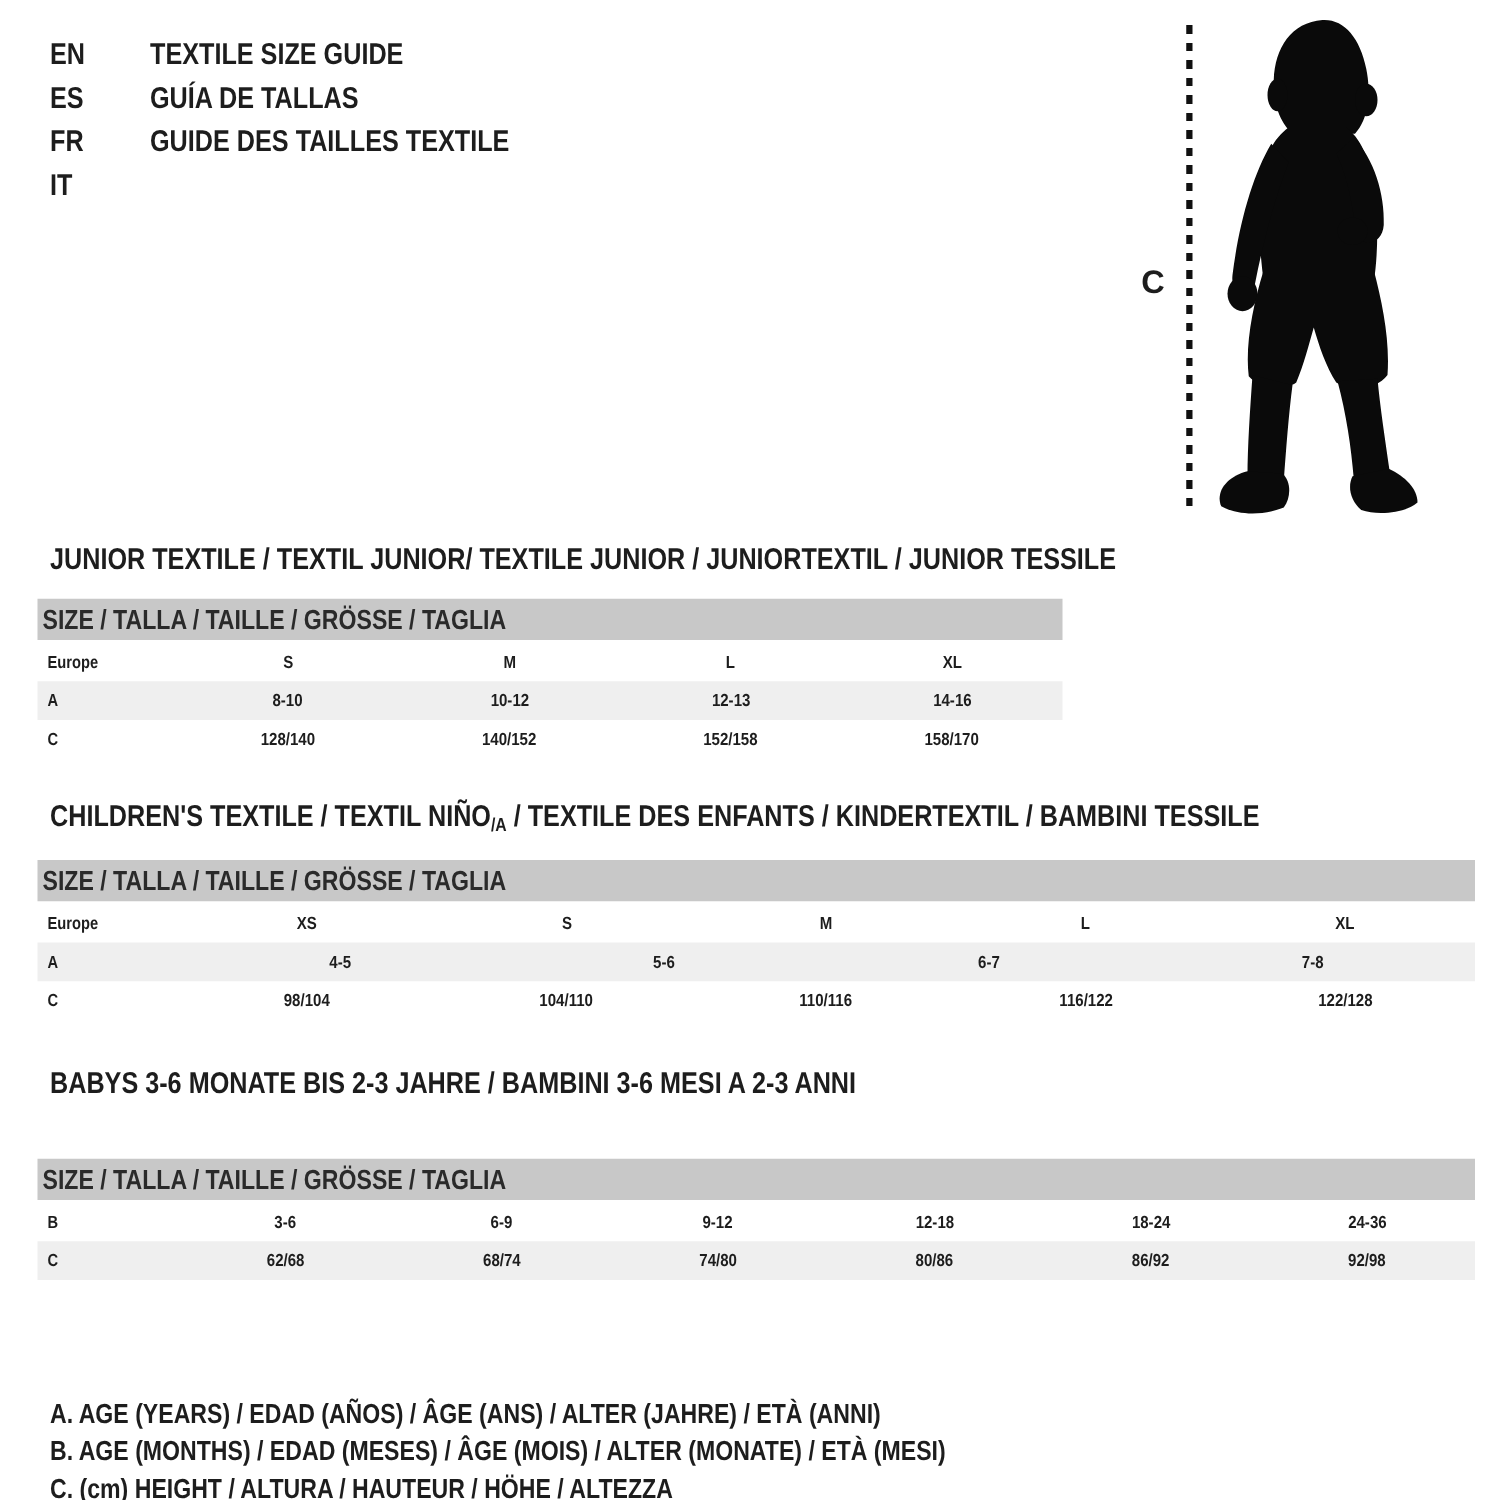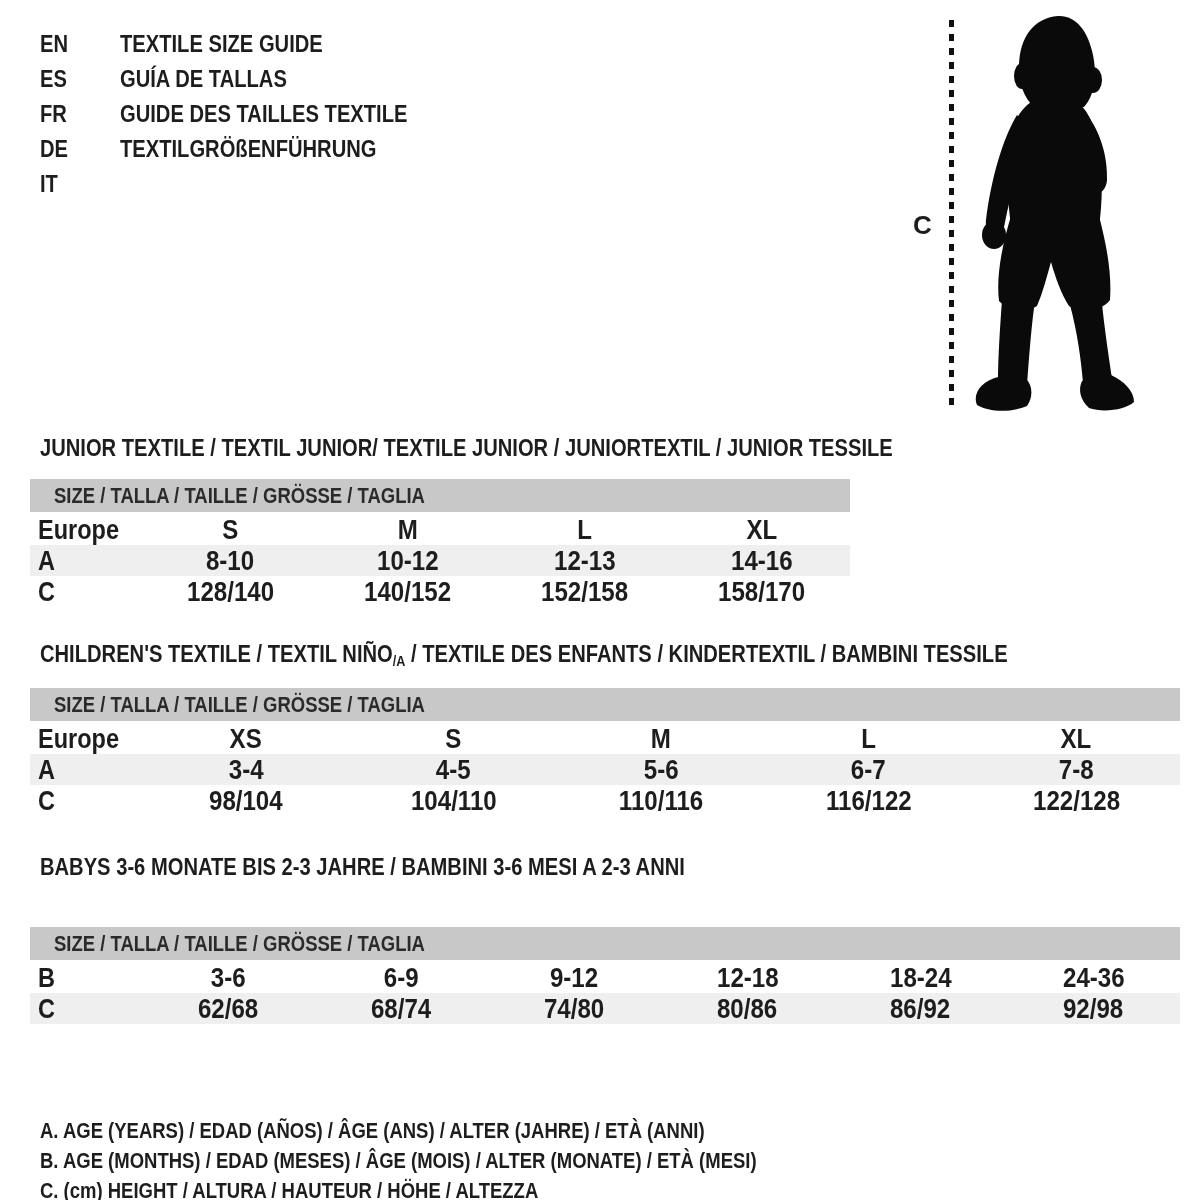--- a/index.html
+++ b/index.html
@@ -26,23 +26,23 @@
   .measure-line{position:absolute;left:44px;top:8px;width:5px;height:392px;
     background:repeating-linear-gradient(to bottom,#101010 0 7px,transparent 7px 14px);}
   .silhouette{position:absolute;left:60px;top:2px;}
 
   
   .section-title{position:absolute;left:40px;font-size:24px;font-weight:bold;line-height:28px;}
   .sub{font-size:15px;vertical-align:-4px;}
 
   
   .size-table{position:absolute;}
-  .size-bar{height:33px;line-height:33px;background:#c8c8c8;padding-left:24px;
+  .size-bar{height:33px;line-height:33px;background:#c8c8c8;padding-left:4px;
             font-size:22px;font-weight:bold;color:#2a2a2a;margin-bottom:2px;}
-  .trow{display:flex;height:31px;line-height:31px;font-size:28px;font-weight:bold;}
+  .trow{display:flex;height:31px;line-height:31px;font-size:14px;font-weight:bold;}
   .trow.shaded{background:#efefef;}
   .label-cell{width:112px;padding-left:8px;box-sizing:border-box;text-align:left;}
   .cell{flex:1;text-align:center;}
 
   
   .legend{position:absolute;left:40px;top:1073px;margin-top:43px;}
   .legend-line{height:30px;line-height:30px;font-size:22px;font-weight:bold;}
 </style>
 </head>
 <body>
@@ -54,24 +54,20 @@
       <span><span class="t-cond">EN</span></span>
       <span><span class="t-cond">TEXTILE SIZE GUIDE</span></span>
     </div>
     <div class="lang-row">
       <span><span class="t-cond">ES</span></span>
       <span><span class="t-cond">GUÍA DE TALLAS</span></span>
     </div>
     <div class="lang-row">
       <span><span class="t-cond">FR</span></span>
       <span><span class="t-cond">GUIDE DES TAILLES TEXTILE</span></span>
-    </div>
-    <div class="lang-row">
-      <span><span class="t-cond">DE</span></span>
-      <span><span class="t-cond">TEXTILGRÖßENFÜHRUNG</span></span>
     </div>
     <div class="lang-row">
       <span><span class="t-cond">IT</span></span>
     </div>
   </div>
 
   <div class="figure">
     <div class="measure-label">C</div>
     <div class="measure-line"></div>
     <svg class="silhouette" width="182" height="402" viewBox="0 0 182 402" aria-hidden="true">
@@ -140,21 +136,20 @@
     <div class="trow">
       <div class="label-cell"><span class="t-cond">Europe</span></div>
       <div class="cell"><span class="c-cond">XS</span></div>
       <div class="cell"><span class="c-cond">S</span></div>
       <div class="cell"><span class="c-cond">M</span></div>
       <div class="cell"><span class="c-cond">L</span></div>
       <div class="cell"><span class="c-cond">XL</span></div>
     </div>
     <div class="trow shaded">
       <div class="label-cell"><span class="t-cond">A</span></div>
-      <div class="cell"><span class="c-cond">3-4</span></div>
       <div class="cell"><span class="c-cond">4-5</span></div>
       <div class="cell"><span class="c-cond">5-6</span></div>
       <div class="cell"><span class="c-cond">6-7</span></div>
       <div class="cell"><span class="c-cond">7-8</span></div>
     </div>
     <div class="trow">
       <div class="label-cell"><span class="t-cond">C</span></div>
       <div class="cell"><span class="c-cond">98/104</span></div>
       <div class="cell"><span class="c-cond">104/110</span></div>
       <div class="cell"><span class="c-cond">110/116</span></div>

